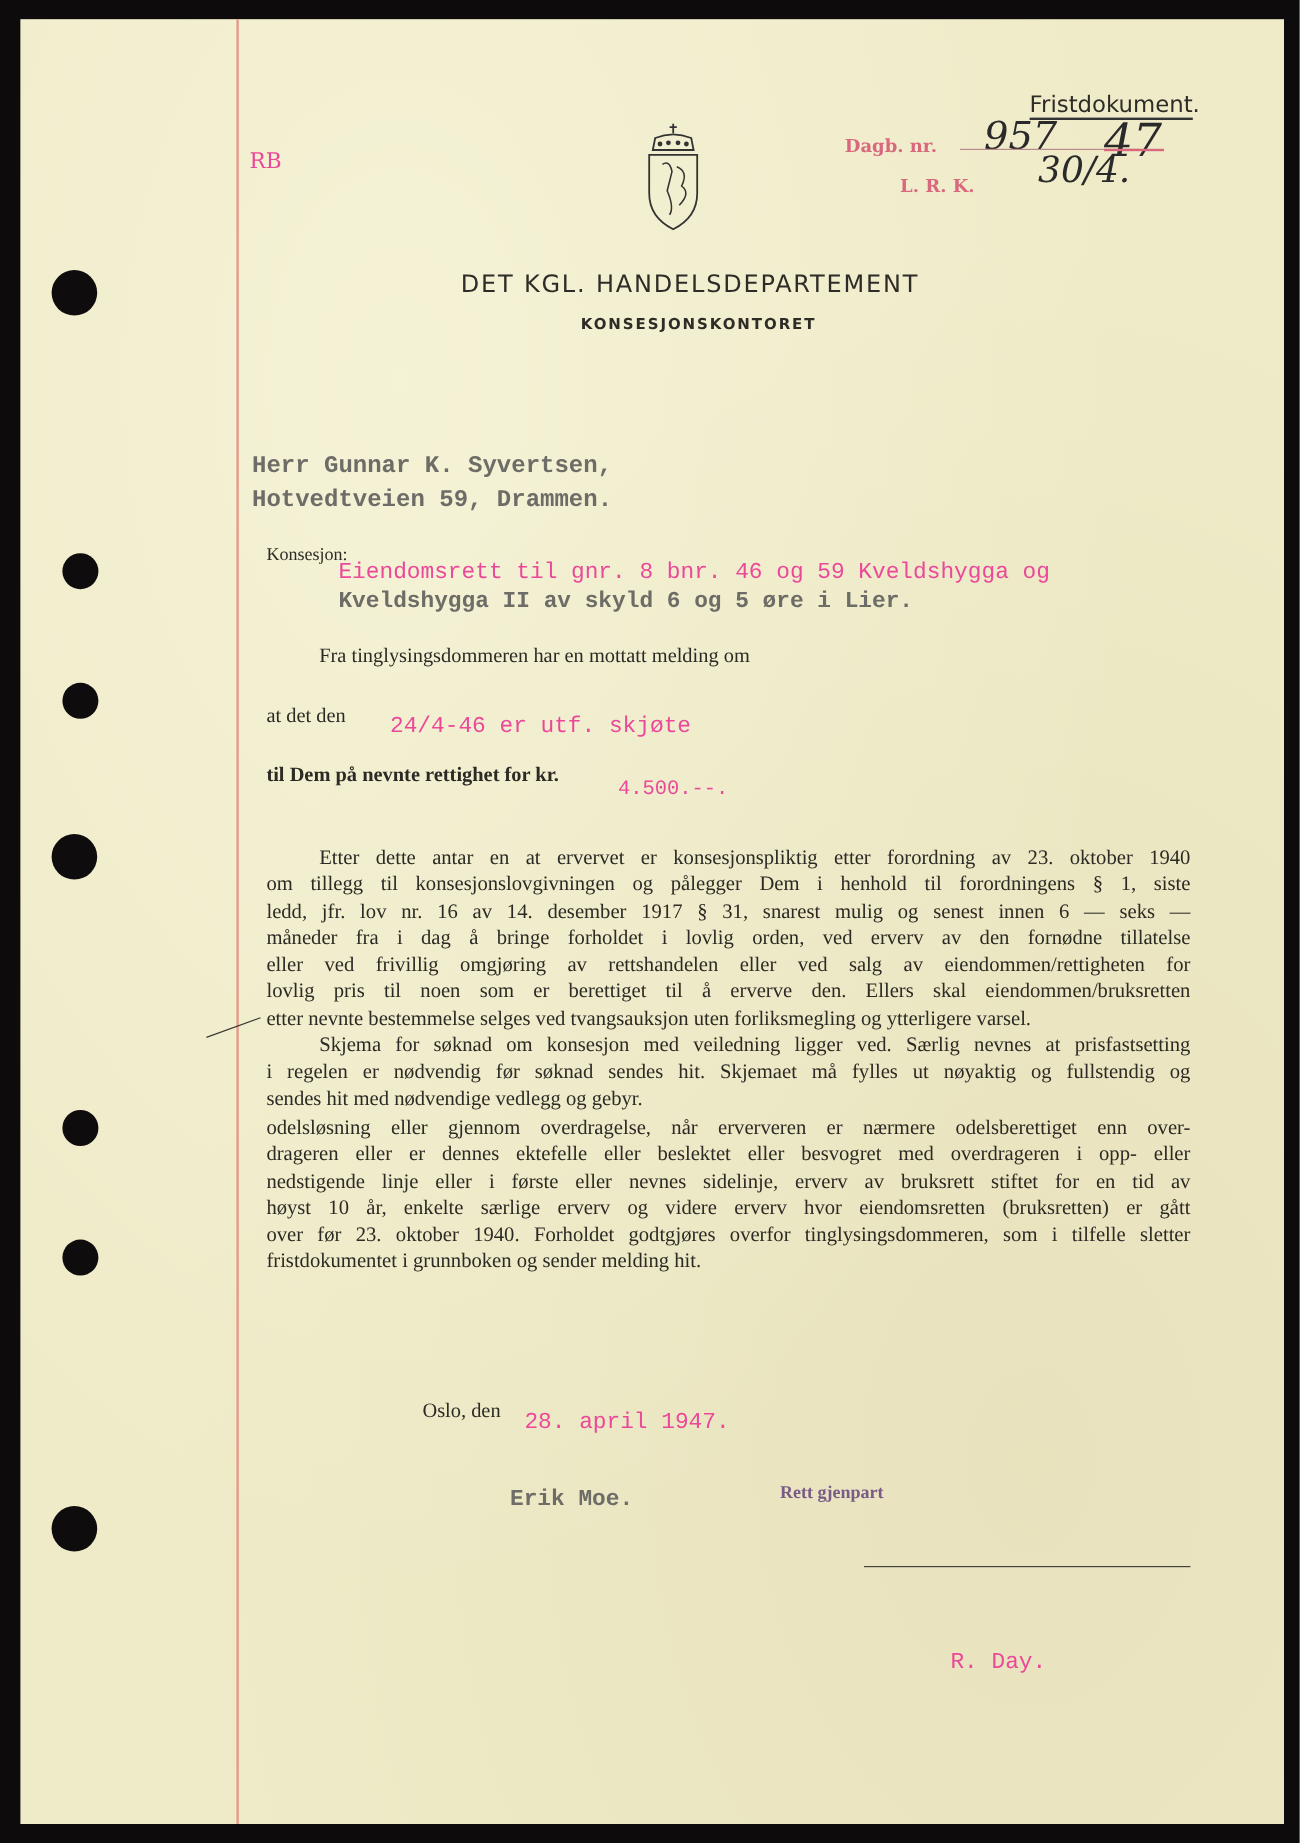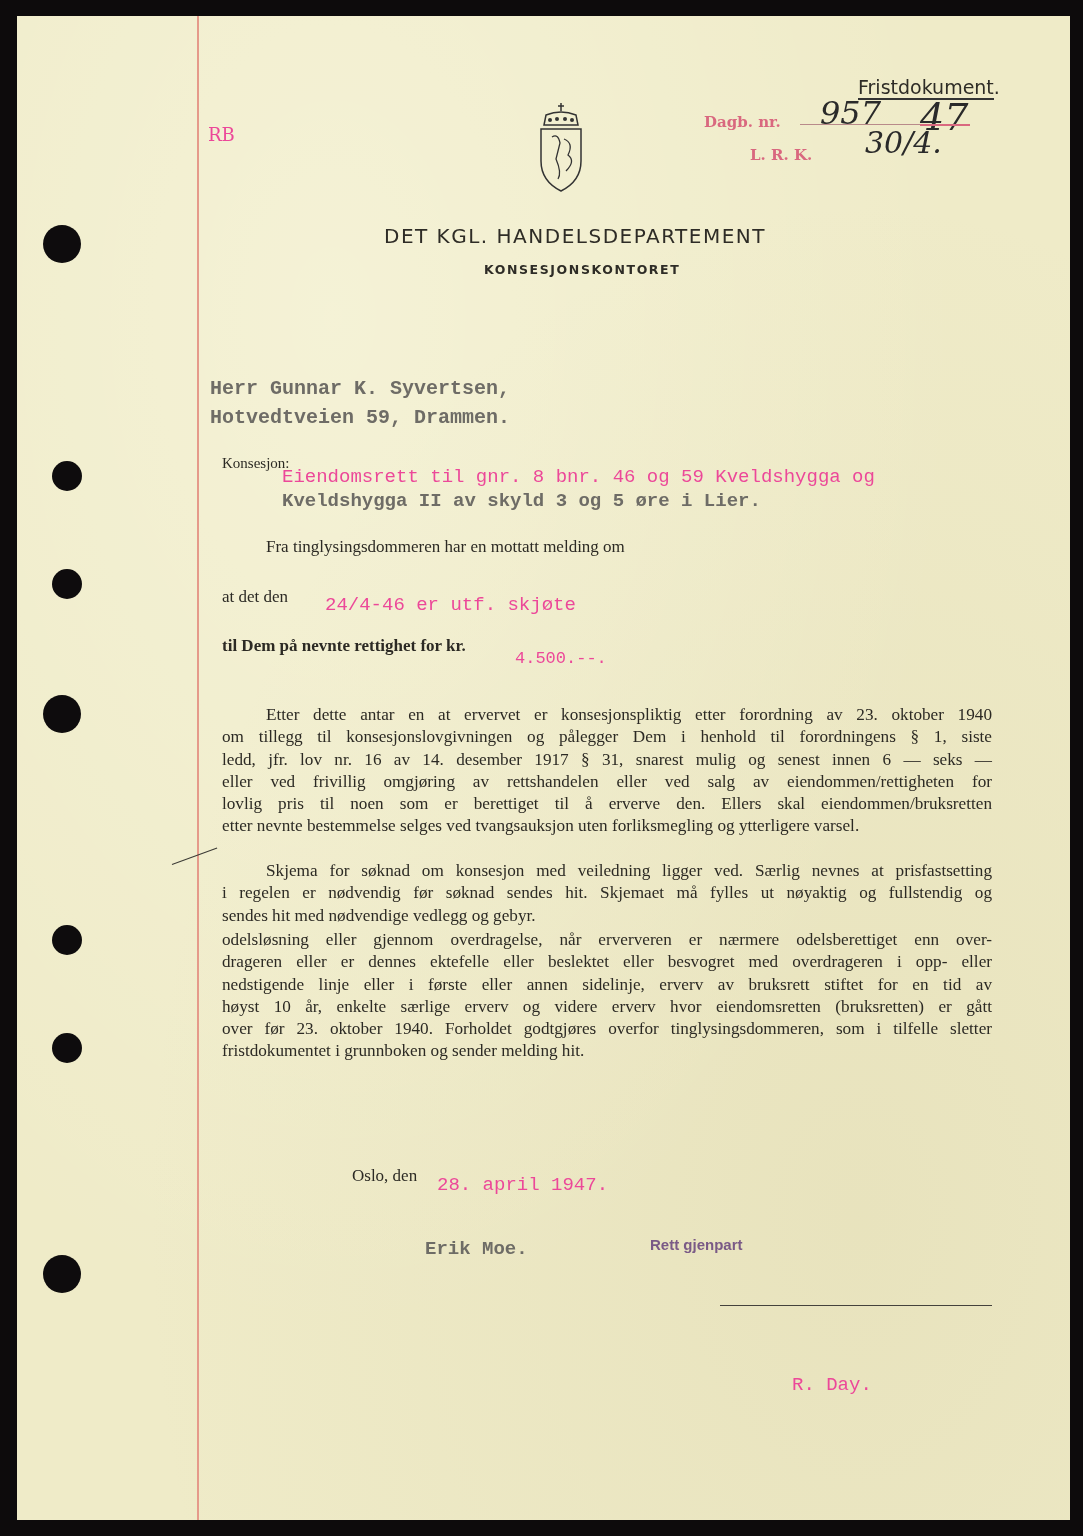--- a/index.html
+++ b/index.html
@@ -63,52 +63,53 @@
 </svg>
 
 <div class="abs sans" style="left:384px;top:224px;font-size:20px;letter-spacing:1.5px;">DET KGL. HANDELSDEPARTEMENT</div>
 <div class="abs sans" style="left:484px;top:262px;font-size:12.5px;letter-spacing:1.6px;font-weight:bold;">KONSESJONSKONTORET</div>
 
 <div class="abs typed" style="left:210px;top:377px;font-size:20px;">Herr Gunnar K. Syvertsen,</div>
 <div class="abs typed" style="left:210px;top:406px;font-size:20px;">Hotvedtveien 59, Drammen.</div>
 
 <div class="abs serif" style="left:222px;top:455px;font-size:15px;">Konsesjon:</div>
 <div class="abs typed-light" style="left:282px;top:466px;font-size:19px;">Eiendomsrett til gnr. 8 bnr. 46 og 59 Kveldshygga og</div>
-<div class="abs typed" style="left:282px;top:490px;font-size:19px;">Kveldshygga II av skyld 3 og 5 øre i Lier.</div>
+<div class="abs typed" style="left:282px;top:490px;font-size:19px;">Kveldshygga II av skyld 6 og 5 øre i Lier.</div>
 
 <div class="abs serif" style="left:266px;top:537px;font-size:17px;">Fra tinglysingsdommeren har en mottatt melding om</div>
 <div class="abs serif" style="left:222px;top:587px;font-size:17px;">at det den</div>
 <div class="abs typed-light" style="left:325px;top:594px;font-size:19px;">24/4-46 er utf. skjøte</div>
 <div class="abs serif" style="left:222px;top:636px;font-size:17px;font-weight:bold;">til Dem på nevnte rettighet for kr.</div>
 <div class="abs typed-light" style="left:515px;top:649px;font-size:17px;text-align:center;">4.500.--.</div>
 
 <div class="para" style="top:704px;">
   <span class="line indent">Etter dette antar en at ervervet er konsesjonspliktig etter forordning av 23. oktober 1940</span>
   <span class="line">om tillegg til konsesjonslovgivningen og pålegger Dem i henhold til forordningens § 1, siste</span>
   <span class="line">ledd, jfr. lov nr. 16 av 14. desember 1917 § 31, snarest mulig og senest innen 6 — seks —</span>
+  <span class="line">måneder fra i dag å bringe forholdet i lovlig orden, ved erverv av den fornødne tillatelse</span>
   <span class="line">eller ved frivillig omgjøring av rettshandelen eller ved salg av eiendommen/rettigheten for</span>
   <span class="line">lovlig pris til noen som er berettiget til å erverve den. Ellers skal eiendommen/bruksretten</span>
   <span class="line last">etter nevnte bestemmelse selges ved tvangsauksjon uten forliksmegling og ytterligere varsel.</span>
 </div>
 
 <div class="tick"></div>
 
 <div class="para" style="top:860px;">
   <span class="line indent">Skjema for søknad om konsesjon med veiledning ligger ved. Særlig nevnes at prisfastsetting</span>
   <span class="line">i regelen er nødvendig før søknad sendes hit. Skjemaet må fylles ut nøyaktig og fullstendig og</span>
   <span class="line last">sendes hit med nødvendige vedlegg og gebyr.</span>
 </div>
 
 <div class="para" style="top:929px;">
   <span class="line">odelsløsning eller gjennom overdragelse, når erververen er nærmere odelsberettiget enn over-</span>
   <span class="line">drageren eller er dennes ektefelle eller beslektet eller besvogret med overdrageren i opp- eller</span>
-  <span class="line">nedstigende linje eller i første eller annen sidelinje, erverv av bruksrett stiftet for en tid av</span>
+  <span class="line">nedstigende linje eller i første eller nevnes sidelinje, erverv av bruksrett stiftet for en tid av</span>
   <span class="line">høyst 10 år, enkelte særlige erverv og videre erverv hvor eiendomsretten (bruksretten) er gått</span>
   <span class="line">over før 23. oktober 1940. Forholdet godtgjøres overfor tinglysingsdommeren, som i tilfelle sletter</span>
   <span class="line last">fristdokumentet i grunnboken og sender melding hit.</span>
 </div>
 
 <div class="abs serif" style="left:352px;top:1166px;font-size:17px;">Oslo, den</div>
 <div class="abs typed-light" style="left:437px;top:1174px;font-size:19px;">28. april 1947.</div>
 <div class="abs typed" style="left:425px;top:1238px;font-size:19px;">Erik Moe.</div>
-<div class="abs" style="left:650px;top:1236px;font-size:15px;color:#7a5a86;font-family:Liberation Sans, sans-serif;font-weight:bold;">Rett gjenpart</div>
+<div class="abs" style="left:650px;top:1236px;font-size:15px;color:#7a5a86;font-family:Liberation Serif, serif;font-weight:bold;">Rett gjenpart</div>
 <div class="sig-line"></div>
 <div class="abs typed-light" style="left:792px;top:1374px;font-size:19px;">R. Day.</div>
 
 </body></html>

